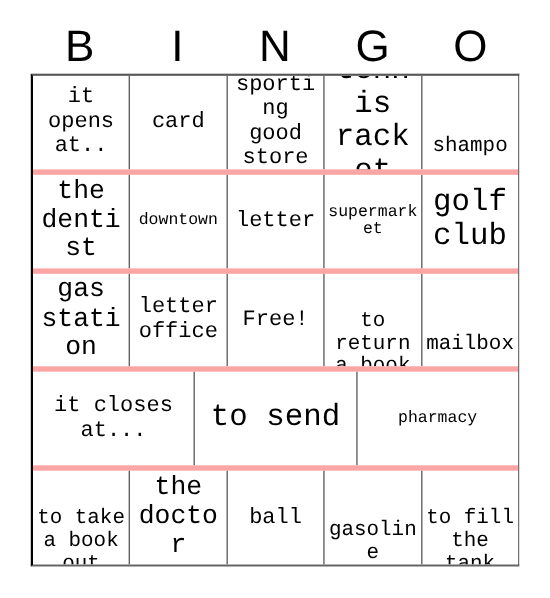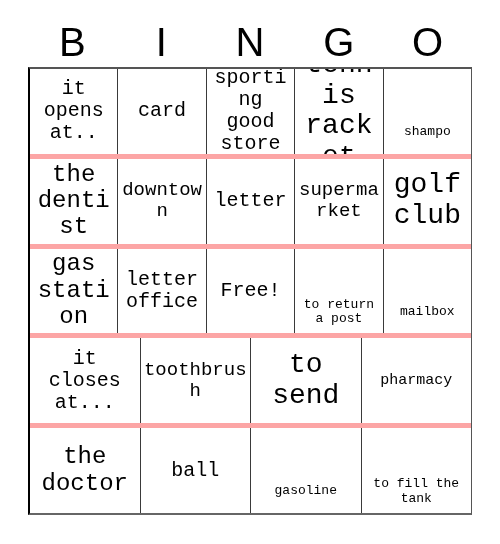--- a/index.html
+++ b/index.html
@@ -81,23 +81,23 @@
     border-left: 1px solid #3a3a3a;
   }
   .cell-text {
     display: block;
     width: 100%;
     line-height: 1.1;
     word-wrap: break-word;
     color: #000000;
   }
   
-  .fs-xs  { font-size: 19px; }
+  .fs-xs  { font-size: 15px; }
   .fs-sm  { font-size: 15px; }
-  .fs-md  { font-size: 13px; margin-top: 42px; }
+  .fs-md  { font-size: 19px; margin-top: 42px; }
   .fs-lg  { font-size: 20px; }
   .fs-xl  { font-size: 24px; }
   .fs-2xl { font-size: 28px; text-align: center; }
   .fs-3xl { font-size: 20px; }
 </style>
 </head>
 <body>
 
 <div id="bingo-card">
 
@@ -151,43 +151,43 @@
       <div class="cell">
           <span class="cell-text fs-xl">gas station</span>
         </div>
       <div class="cell">
           <span class="cell-text fs-lg">letter office</span>
         </div>
       <div class="cell">
           <span class="cell-text fs-3xl">Free!</span>
         </div>
       <div class="cell">
-          <span class="cell-text fs-md">to return a post</span>
+          <span class="cell-text fs-md">to return a book</span>
         </div>
       <div class="cell">
           <span class="cell-text fs-md">mailbox</span>
         </div>
     </div>
 
     <div class="grid-row">
       <div class="cell">
           <span class="cell-text fs-lg">it closes at...</span>
         </div>
       <div class="cell">
-          <span class="cell-text fs-xs">toothbrush</span>
-        </div>
-      <div class="cell">
           <span class="cell-text fs-2xl">to send</span>
         </div>
       <div class="cell">
           <span class="cell-text fs-sm">pharmacy</span>
         </div>
     </div>
 
     <div class="grid-row">
+      <div class="cell">
+          <span class="cell-text fs-md">to take a book out</span>
+        </div>
       <div class="cell">
           <span class="cell-text fs-xl">the doctor</span>
         </div>
       <div class="cell">
           <span class="cell-text fs-3xl">ball</span>
         </div>
       <div class="cell">
           <span class="cell-text fs-md">gasoline</span>
         </div>
       <div class="cell">

